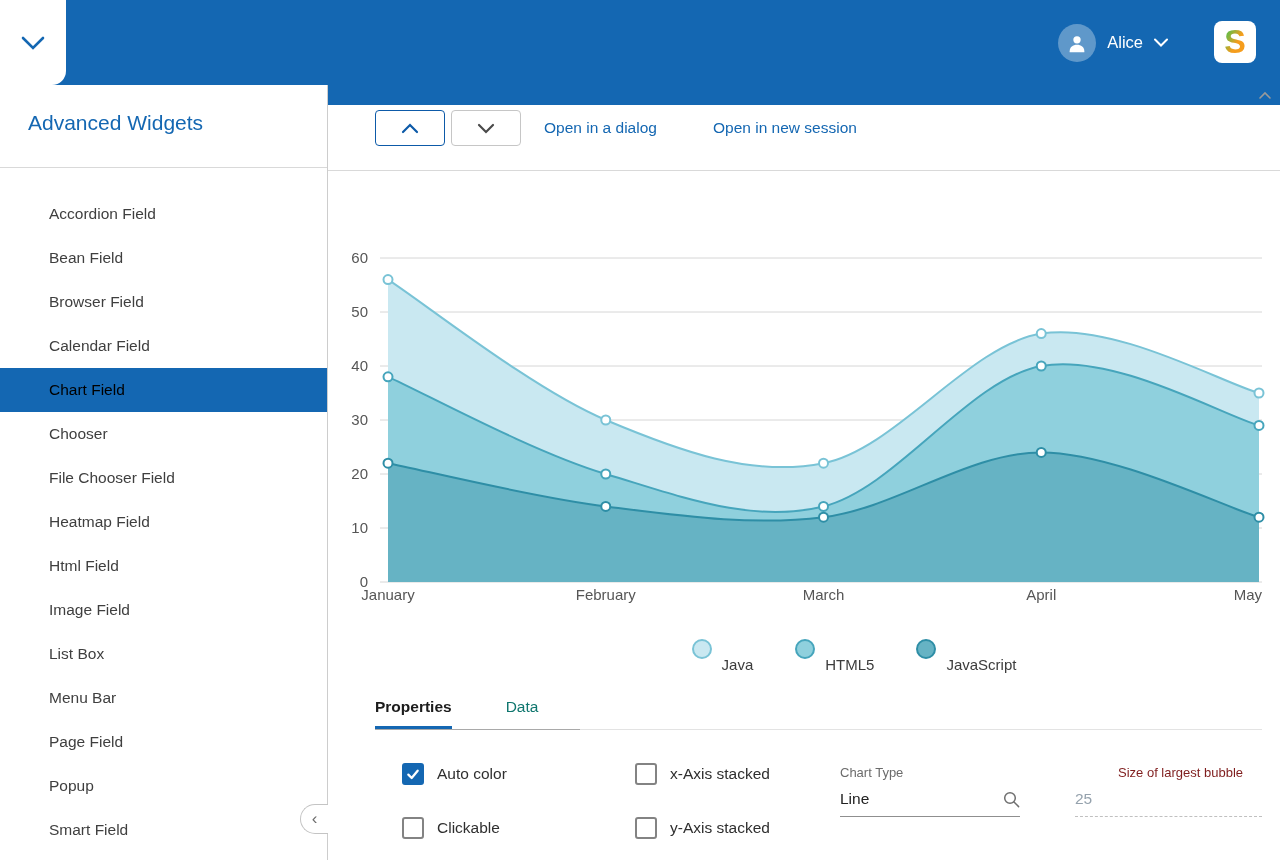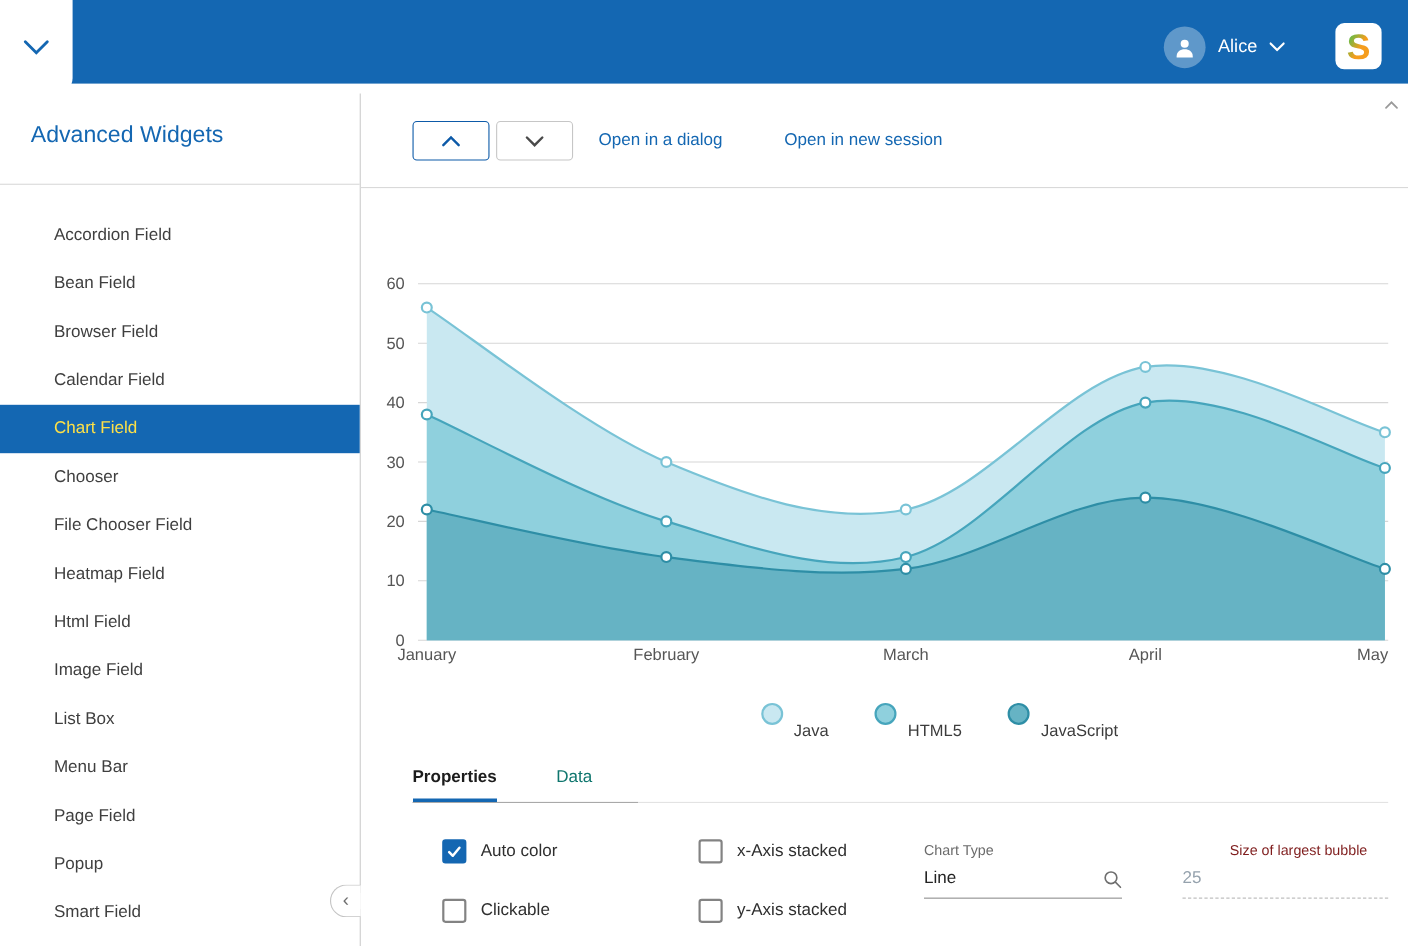--- a/index.html
+++ b/index.html
@@ -8,21 +8,21 @@
   }
   *{box-sizing:border-box;}
   html,body{margin:0;padding:0;}
   body{
     width:1280px;height:860px;position:relative;overflow:hidden;
     font-family:"Liberation Sans", sans-serif;background:#fff;color:#333;
   }
   svg{display:block;}
 
   
-  .header{position:absolute;left:0;top:0;width:1280px;height:76px;background:var(--blue);}
+  .header{position:absolute;left:0;top:0;width:1280px;height:105px;background:var(--blue);}
   .view-tab{
     position:absolute;left:0;top:0;width:66px;height:85px;background:#fff;
     border-bottom-right-radius:14px;display:flex;align-items:center;justify-content:center;
   }
   .user-menu{
     position:absolute;right:112px;top:0;height:85px;display:flex;align-items:center;gap:11px;
     color:#fff;cursor:default;
   }
   .avatar{
     width:38px;height:38px;border-radius:50%;background:rgba(255,255,255,.32);
@@ -39,21 +39,21 @@
     position:absolute;left:0;top:85px;width:328px;height:775px;background:#fff;
     border-right:1px solid #cdcdcd;
   }
   .sidebar-title{position:absolute;left:28px;top:26px;font-size:21px;color:var(--blue);}
   .sidebar-divider{position:absolute;left:0;right:0;top:82px;height:1px;background:var(--divider);}
   .nav-list{position:absolute;left:0;right:0;top:107px;}
   .nav-item{
     height:44px;display:flex;align-items:center;padding-left:49px;
     font-size:15.5px;color:#3f3f3f;cursor:pointer;
   }
-  .nav-item.selected{background:var(--blue);color:#fde047;}
+  .nav-item.selected{background:var(--blue);color:#000000;}
   .collapse-handle{
     position:absolute;left:300px;top:719px;width:28px;height:30px;background:#fff;
     border:1px solid #c4c4c4;border-right:none;border-radius:15px 0 0 15px;
     display:flex;align-items:center;justify-content:center;color:#6d6d6d;font-size:17px;cursor:pointer;
   }
 
   
   .main{position:absolute;left:328px;top:85px;width:952px;height:567px;}
   .toolbar-btn{
     position:absolute;top:25px;width:70px;height:36px;border-radius:4px;background:#fff;

